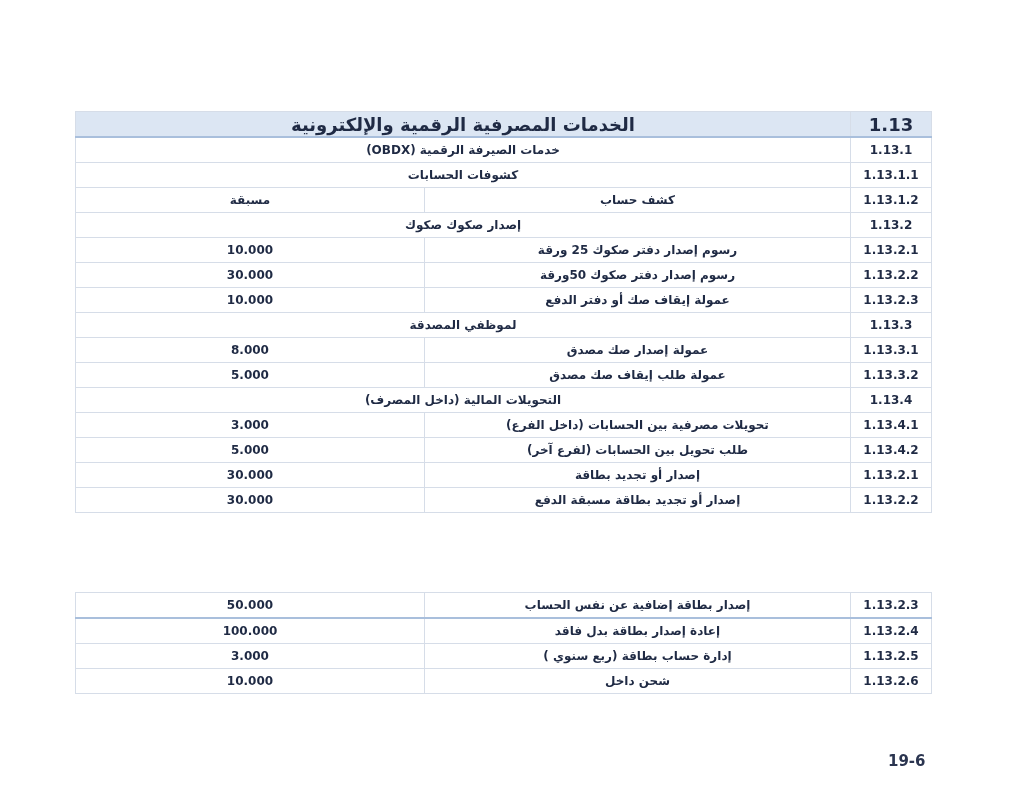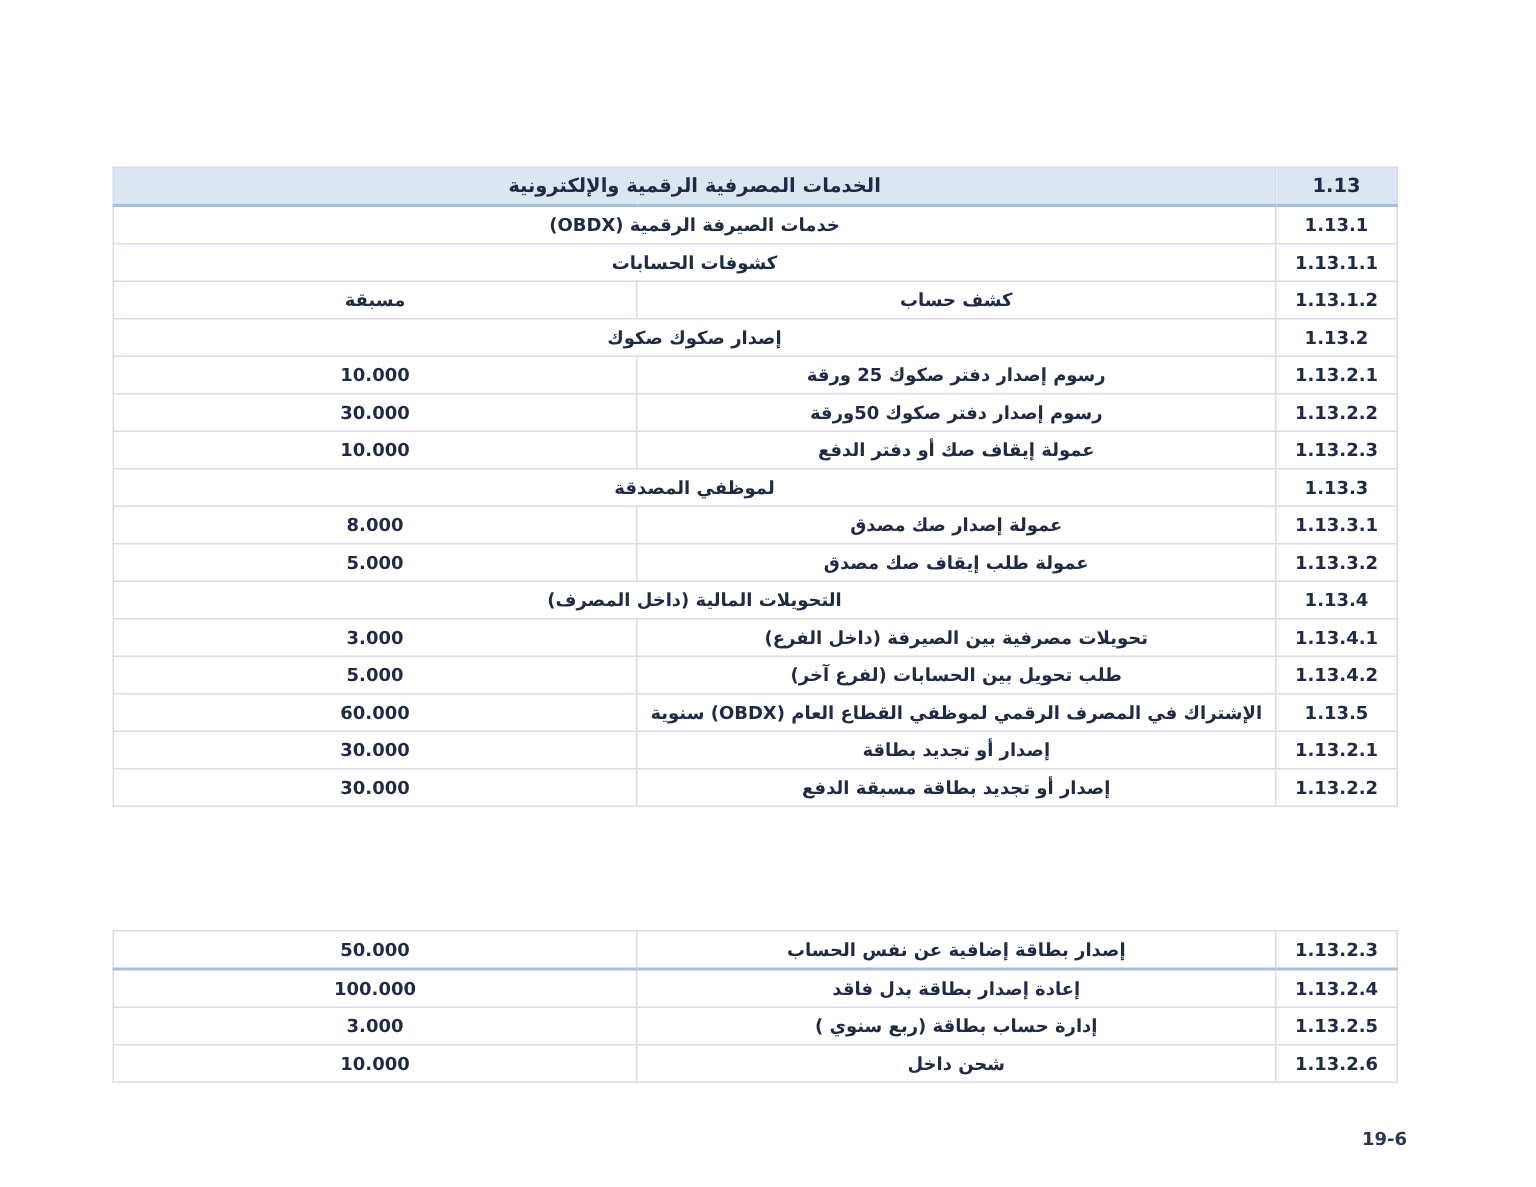--- a/index.html
+++ b/index.html
@@ -14,26 +14,26 @@
     }
     .tbl td {
       border: 1px solid #d6dde8; height: 24px; padding: 0;
       font-size: 12px; font-weight: bold; text-align: center;
       vertical-align: middle; white-space: nowrap; overflow: hidden;
     }
     .tbl td.ar { direction: rtl; }
     .tbl col.c-val { width: 349px; }
     .tbl col.c-desc { width: 426px; }
     .tbl col.c-num { width: 81px; }
-    .tbl tr.head td { background: #dce6f3; border-bottom: 2px solid #a9bfdc; font-size: 13px; }
+    .tbl tr.head td { background: #dce6f3; border-bottom: 2px solid #a9bfdc; font-size: 18px; }
     .tbl tr.blue-under td { border-bottom: 2px solid #a9bfdc; }
     #t1 { top: 111px; }
-    #t2 { top: 620px; border-radius: 27px; }
+    #t2 { top: 592px; border-radius: 27px; }
     .page-num {
-      position: absolute; left: 908px; top: 752px; font-size: 12px; font-weight: bold; color: #2b3550;
+      position: absolute; left: 888px; top: 752px; font-size: 15px; font-weight: bold; color: #2b3550;
     }
   </style>
 </head>
 <body>
 
 <table class="tbl" id="t1">
   <colgroup>
       <col class="c-val">
       <col class="c-desc">
       <col class="c-num">
@@ -88,32 +88,27 @@
       <td>5.000</td>
       <td class="ar">عمولة طلب إيقاف صك مصدق</td>
       <td>1.13.3.2</td>
     </tr>
     <tr>
       <td colspan="2" class="ar">التحويلات المالية (داخل المصرف)</td>
       <td>1.13.4</td>
     </tr>
     <tr>
       <td>3.000</td>
-      <td class="ar">تحويلات مصرفية بين الصيرفة (داخل الفرع)</td>
+      <td class="ar">تحويلات مصرفية بين الحسابات (داخل الفرع)</td>
       <td>1.13.4.1</td>
     </tr>
     <tr>
       <td>5.000</td>
       <td class="ar">طلب تحويل بين الحسابات (لفرع آخر)</td>
       <td>1.13.4.2</td>
-    </tr>
-    <tr>
-      <td>60.000</td>
-      <td class="ar">الإشتراك في المصرف الرقمي لموظفي القطاع العام (OBDX) سنوية</td>
-      <td>1.13.5</td>
     </tr>
     <tr>
       <td>30.000</td>
       <td class="ar">إصدار أو تجديد بطاقة</td>
       <td>1.13.2.1</td>
     </tr>
     <tr>
       <td>30.000</td>
       <td class="ar">إصدار أو تجديد بطاقة مسبقة الدفع</td>
       <td>1.13.2.2</td>

